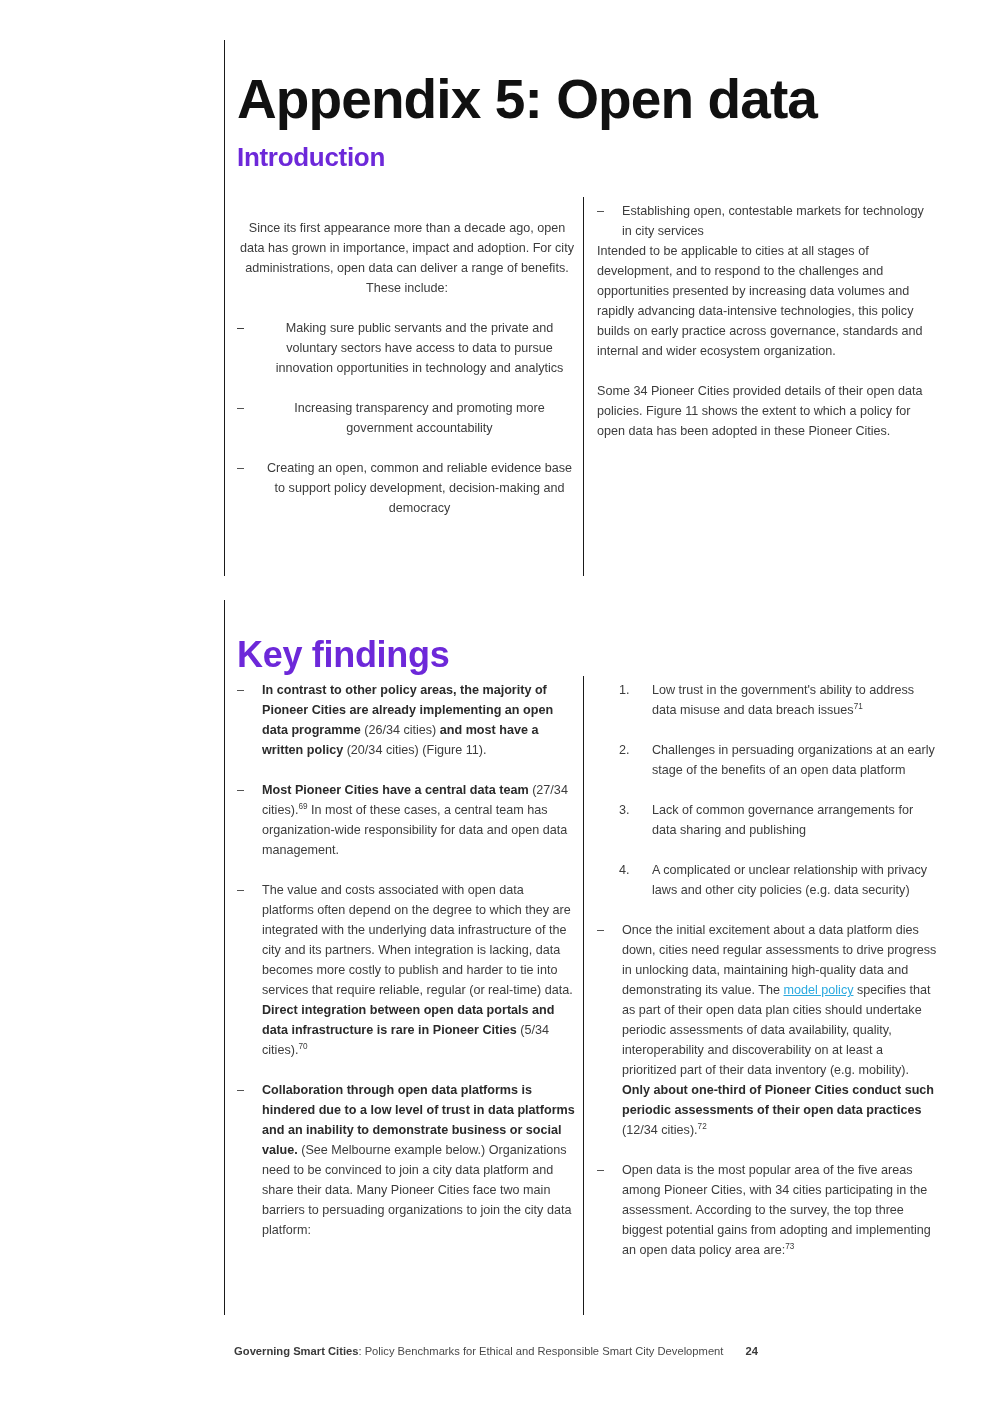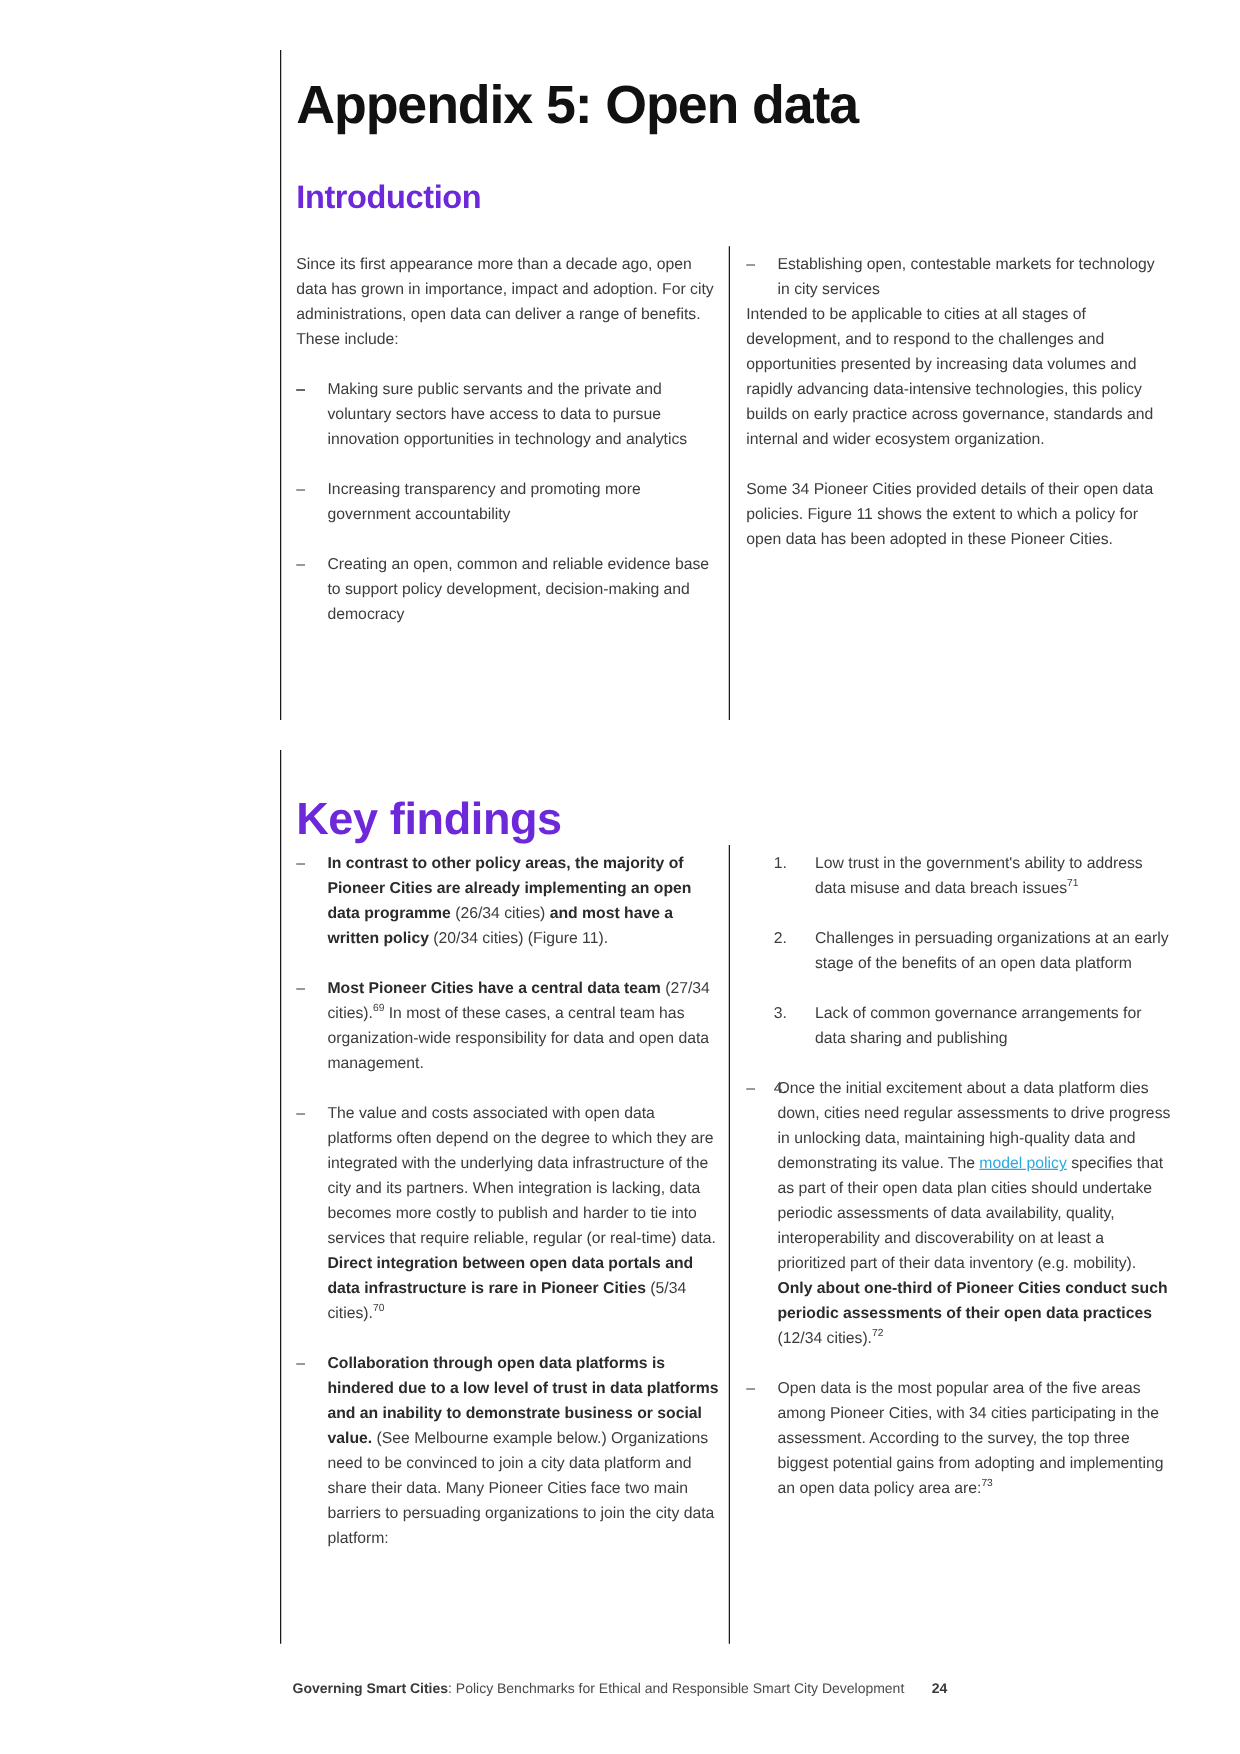--- a/index.html
+++ b/index.html
@@ -30,21 +30,21 @@
   .rule-intro-left  { left: 224px; top: 40px;  height: 536px; }
   .rule-intro-mid   { left: 583px; top: 197px; height: 379px; }
   .rule-key-left    { left: 224px; top: 600px; height: 715px; }
   .rule-key-mid     { left: 583px; top: 676px; height: 639px; }
 
   
   .title {
     position: absolute;
     left: 237px;
     top: 33px;
-    font-size: 43px;
+    font-size: 55px;
     font-weight: bold;
     letter-spacing: -0.9px;
     color: #111111;
     line-height: 1.06;
     white-space: nowrap;
   }
   .h2 {
     position: absolute;
     font-size: 26px;
     font-weight: bold;
@@ -60,21 +60,21 @@
   .col {
     position: absolute;
     width: 340px;
     font-size: 12.6px;
     line-height: 20px;
     color: #3c3c3c;
   }
   .col-left  { left: 237px; }
   .col-right { left: 597px; }
 
-  .intro-l { top: 201px; }
+  .intro-l { top: 218px; text-align: center; }
   .intro-r { top: 201px; }
   .key-l   { top: 680px; }
   .key-r   { top: 680px; }
 
   p.para {
     margin: 0 0 20px 0;
   }
   p.para.tight { margin-bottom: 0; }
 
   
@@ -230,20 +230,21 @@
       <li>
         <span class="num-mark">2.</span>
         <span><span>Challenges in persuading organizations at an early stage of the benefits of an open data platform</span></span>
       </li>
       <li>
         <span class="num-mark">3.</span>
         <span><span>Lack of common governance arrangements for data sharing and publishing</span></span>
       </li>
       <li>
         <span class="num-mark">4.</span>
+        <span><span>A complicated or unclear relationship with privacy laws and other city policies (e.g. data security)</span></span>
       </li>
     </ol>
 
     <ul class="dash">
       <li>
         <span class="dash-mark">–</span>
         <span><span>Once the initial excitement about a data platform dies down, cities need regular assessments to drive progress in unlocking data, maintaining high-quality data and demonstrating its value. The </span><a class="inline-link" href="#">model policy</a><span> specifies that as part of their open data plan cities should undertake periodic assessments of data availability, quality, interoperability and discoverability on at least a prioritized part of their data inventory (e.g. mobility). </span><strong class="b">Only about one-third of Pioneer Cities conduct such periodic assessments of their open data practices</strong><span> (12/34 cities).</span><sup class="fn">72</sup></span>
       </li>
       <li>
         <span class="dash-mark">–</span>

